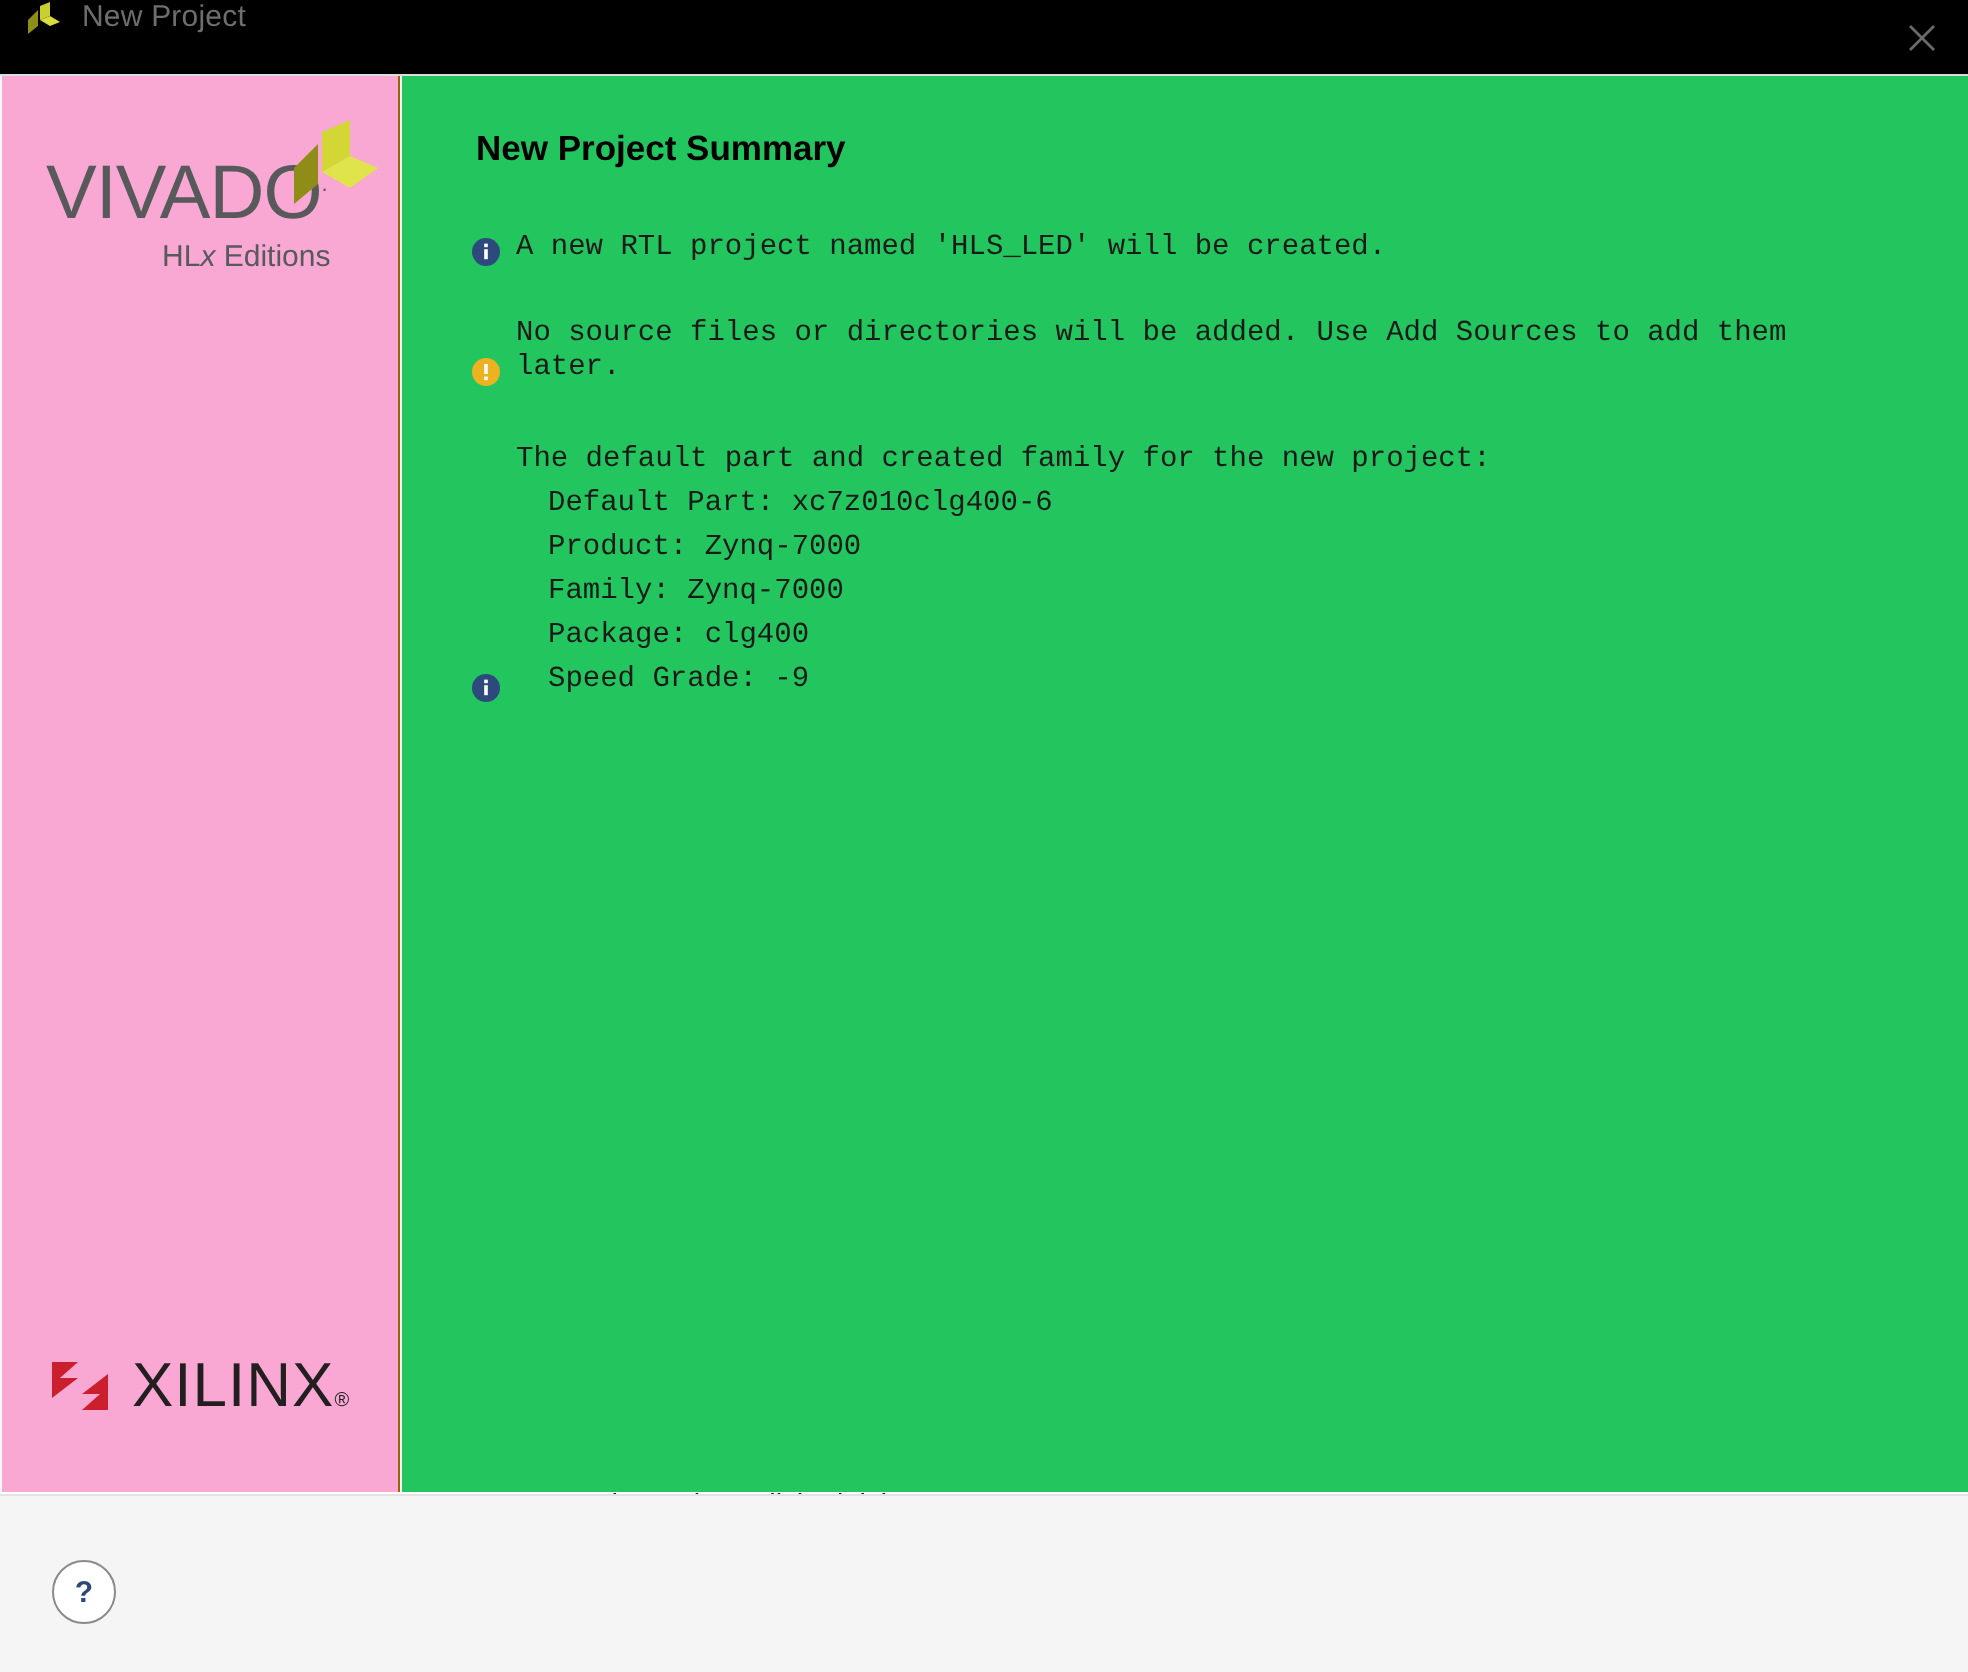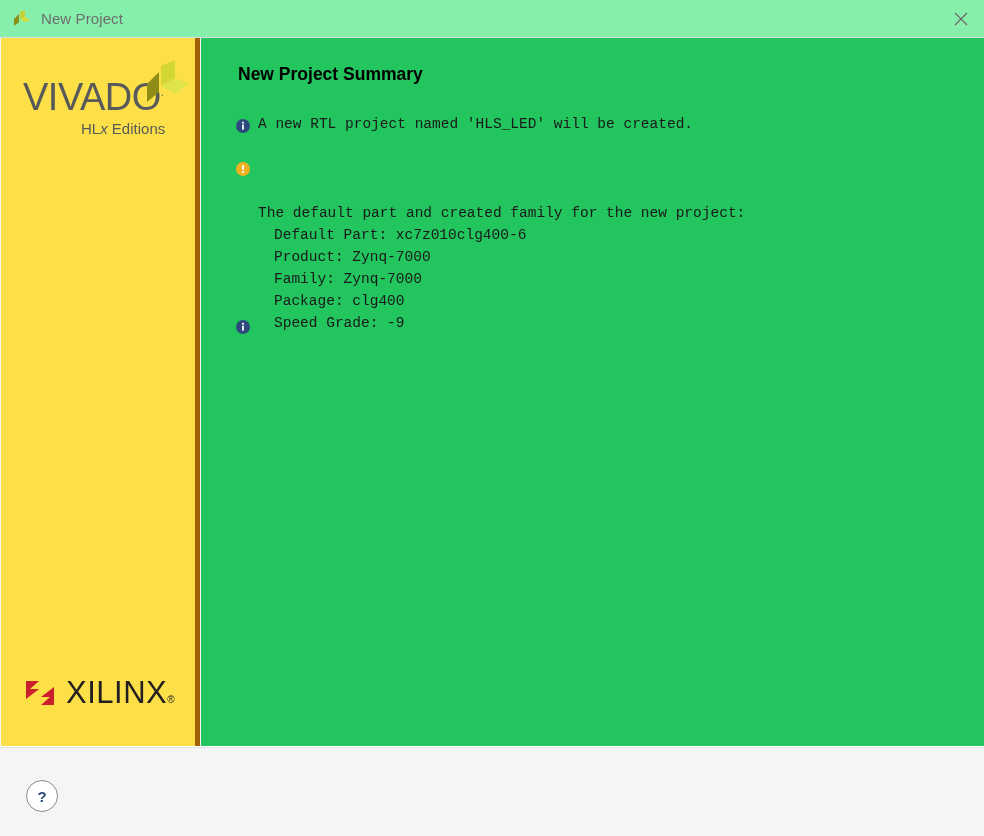--- a/index.html
+++ b/index.html
@@ -14,24 +14,24 @@
     -webkit-font-smoothing: antialiased;
     overflow: hidden;
     position: relative;
   }
 
   
   .titlebar {
     position: absolute;
     left: 0; top: 0;
     width: 984px; height: 38px;
-    background: #86efac;
+    background: #000000;
     border-bottom: 1px solid #dcdcdc;
     display: flex;
-    align-items: center;
+    align-items: flex-start;
     box-sizing: border-box;
   }
   .title-icon {
     width: 20px; height: 20px;
     margin-left: 11px;
     position: relative;
     flex: 0 0 auto;
   }
   .title-text {
     margin-left: 10px;
@@ -60,22 +60,22 @@
     left: 0; top: 38px;
     width: 1px; height: 708px;
     background: #d9d9d9;
   }
 
   
   .sidebar {
     position: absolute;
     left: 1px; top: 0;
     width: 199px; height: 708px;
-    background: #fde047;
-    border-right: 5px solid #a16207;
+    background: #f9a8d4;
+    border-right: 1px solid #a16207;
     box-sizing: border-box;
   }
   .vivado-logo {
     position: absolute;
     left: 22px; top: 20px;
     width: 160px; height: 76px;
   }
   .vivado-word {
     position: absolute;
     left: 0; top: 18px;
@@ -266,20 +266,21 @@
       </div>
 
       <div class="msg-row">
         <span class="msg-icon">
           <svg width="14" height="14" viewBox="0 0 14 14">
             <circle cx="7" cy="7" r="7" fill="#edb21f"></circle>
             <rect x="6.1" y="3" width="1.8" height="5" fill="#ffffff"></rect>
             <rect x="6.1" y="9.3" width="1.8" height="1.8" fill="#ffffff"></rect>
           </svg>
         </span>
+        <span class="msg-text">No source files or directories will be added. Use Add Sources to add them later.</span>
       </div>
 
 
       <div class="msg-row msg-block">
         <span class="msg-icon">
           <svg width="14" height="14" viewBox="0 0 14 14">
             <circle cx="7" cy="7" r="7" fill="#2e4a7d"></circle>
             <rect x="6.1" y="5.6" width="1.8" height="5" fill="#ffffff"></rect>
             <rect x="6.1" y="2.8" width="1.8" height="1.8" fill="#ffffff"></rect>
           </svg>

